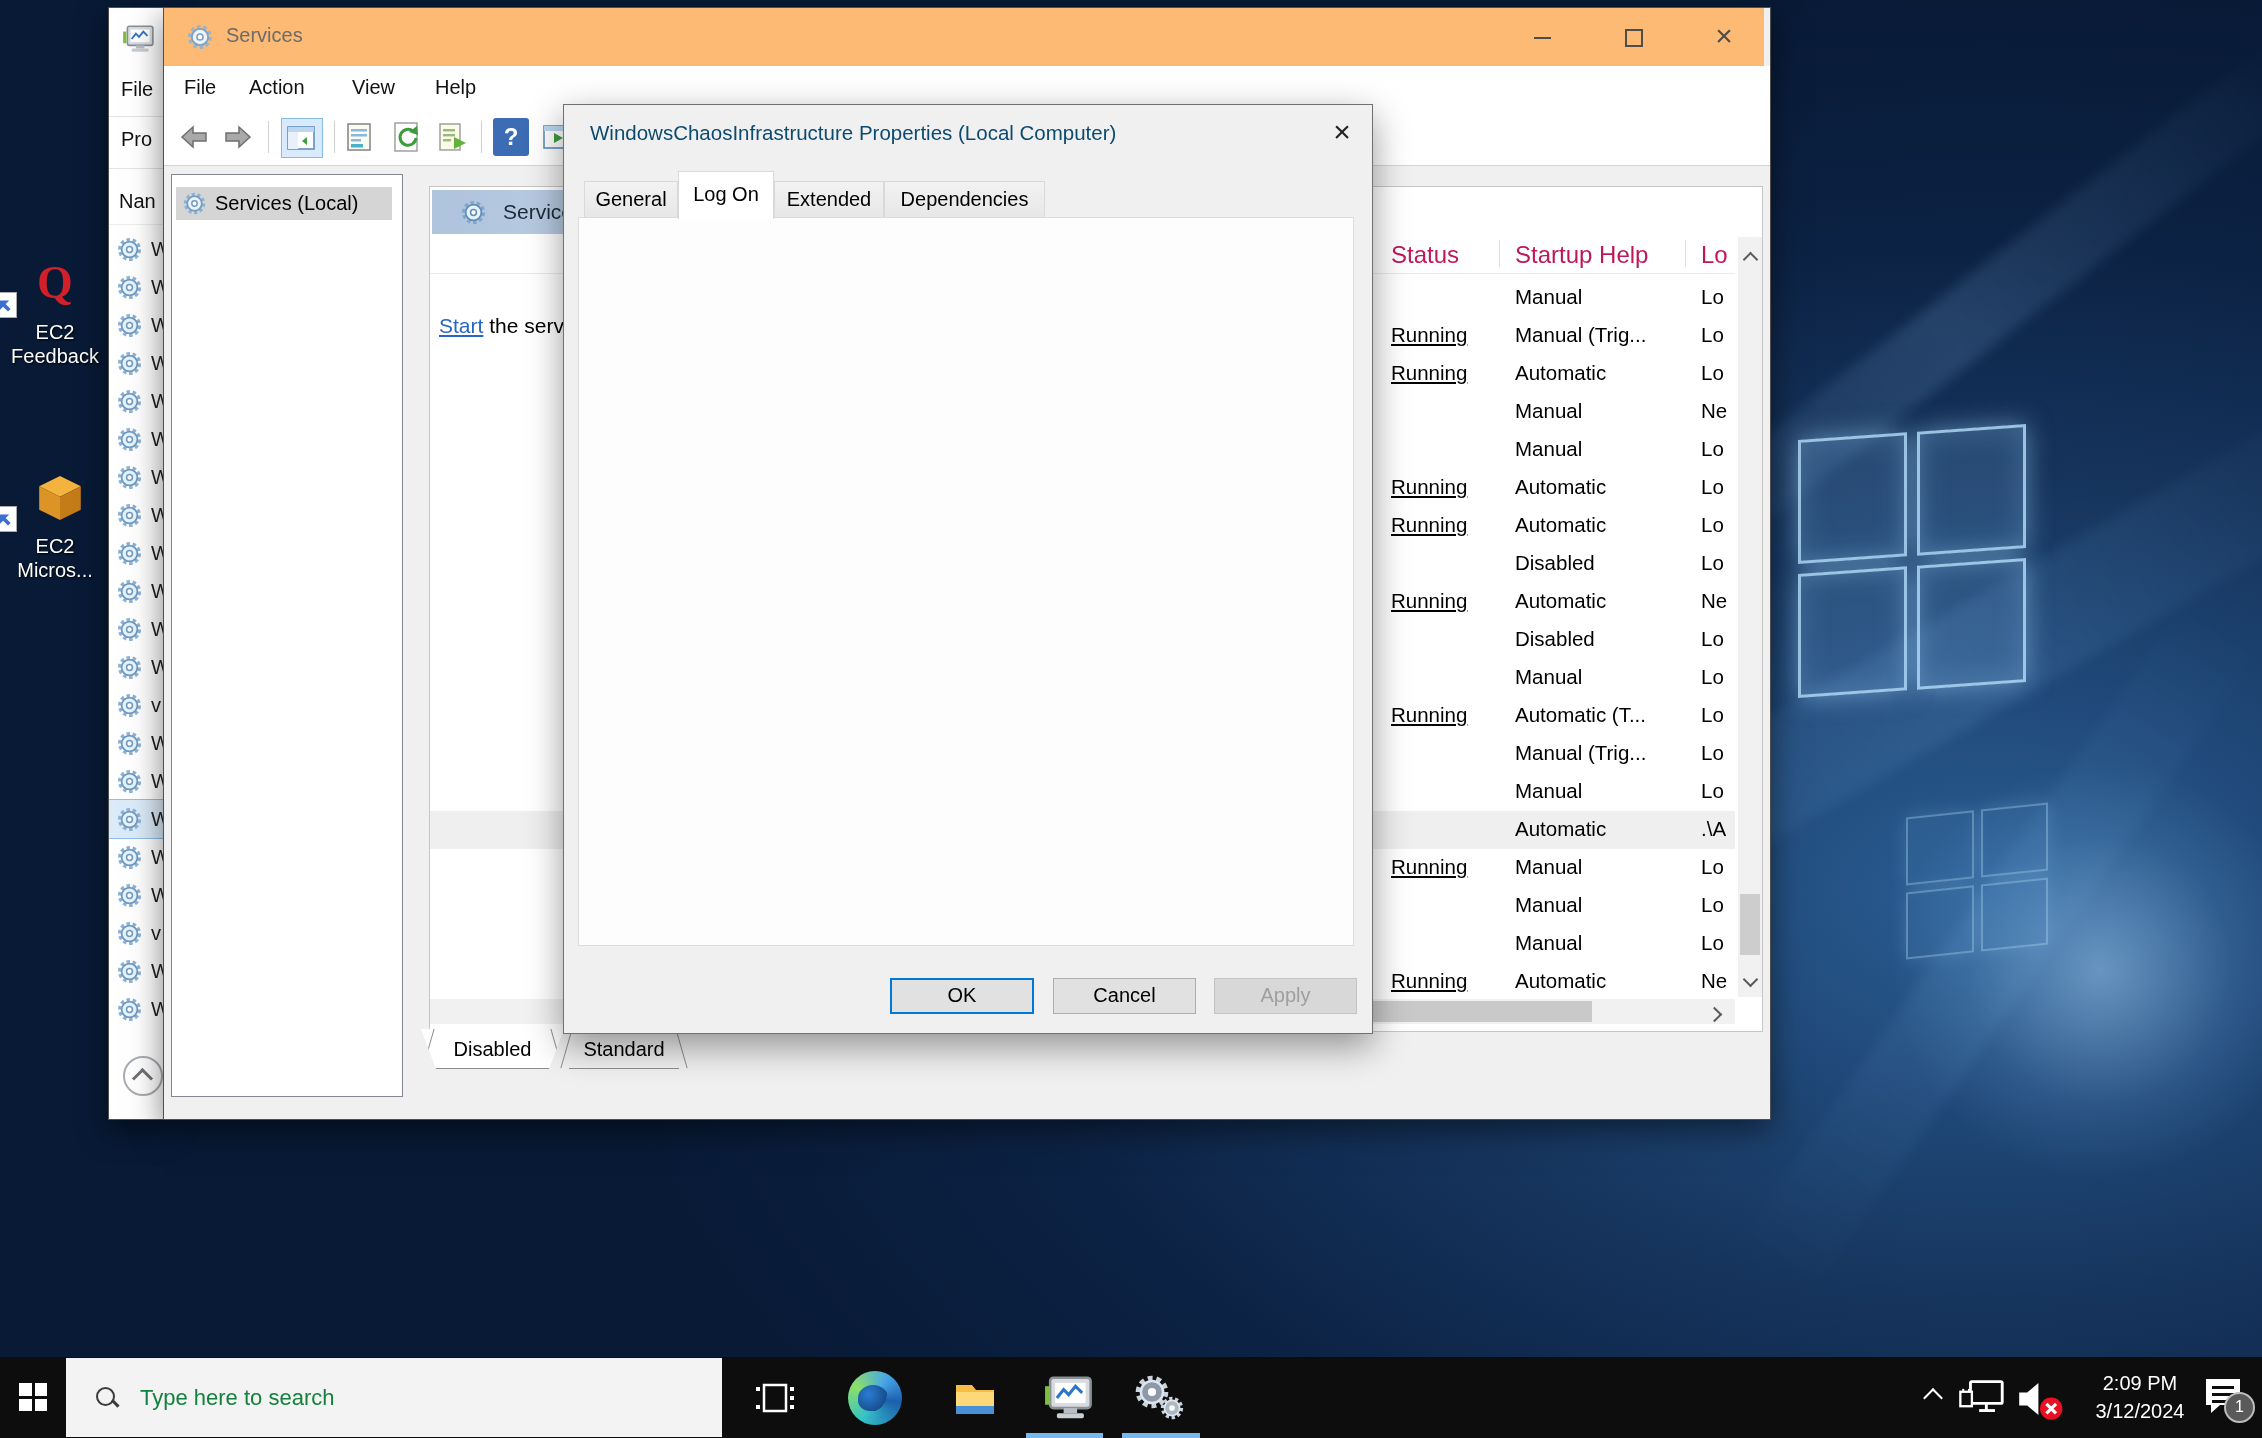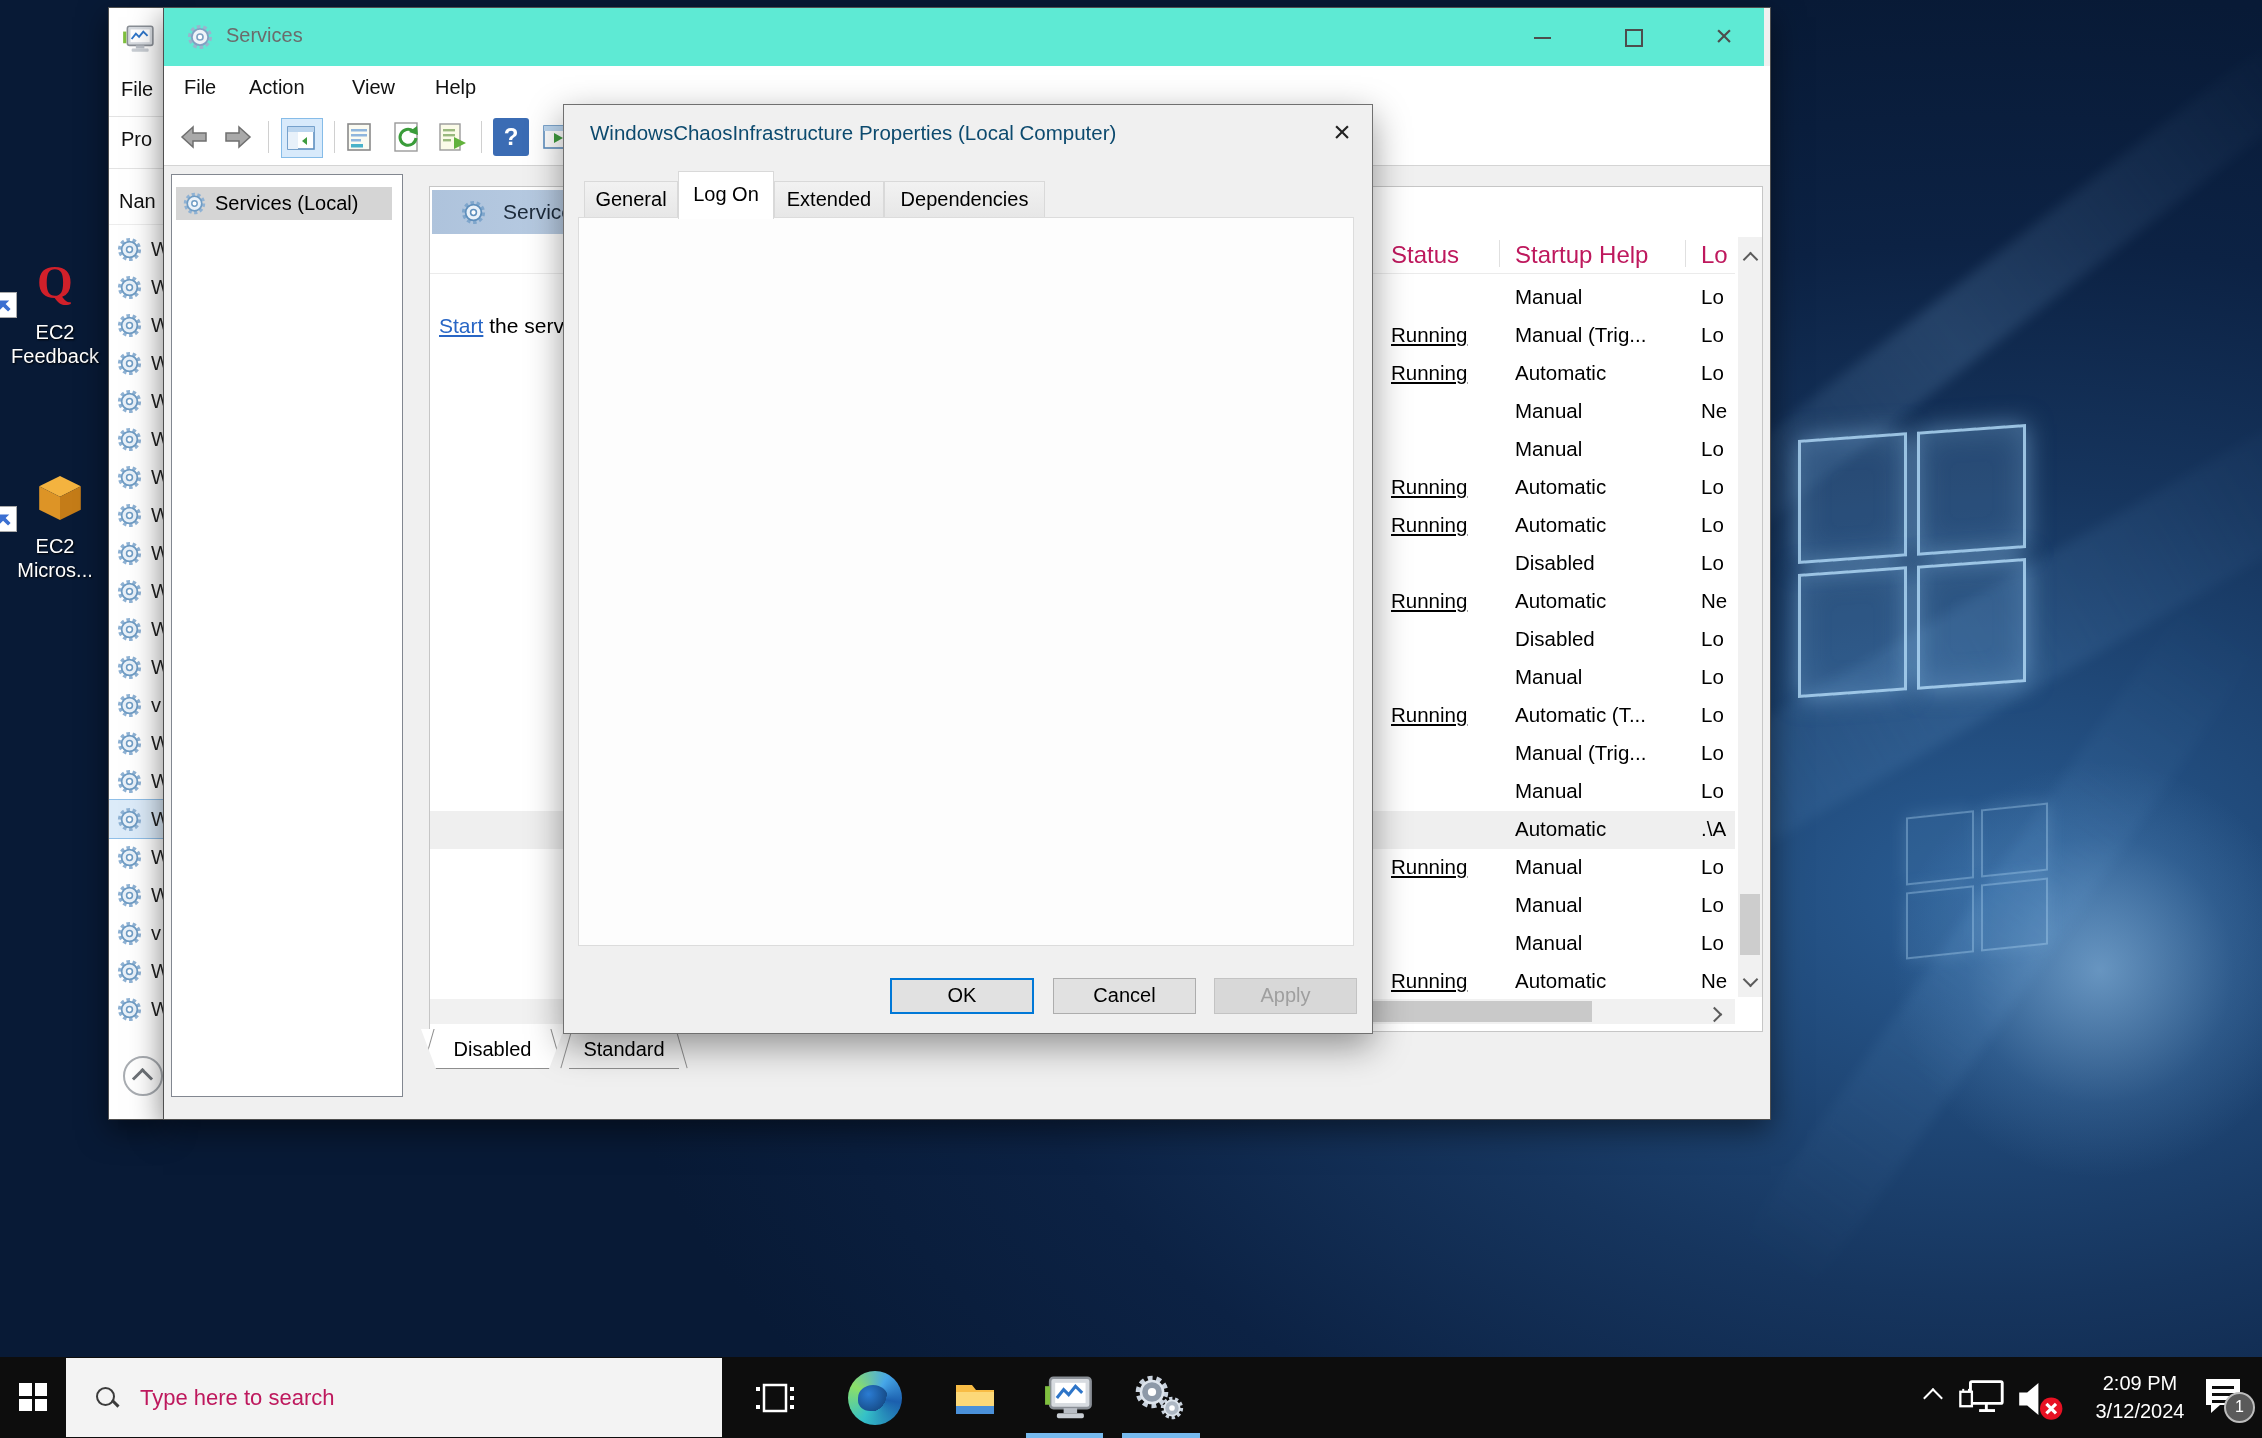--- a/index.html
+++ b/index.html
@@ -41,21 +41,21 @@
   #bgwin .rows{position:absolute;left:0;top:222px;width:55px;}
   #bgwin .brow{height:38px;display:flex;align-items:center;padding-left:7px;white-space:nowrap;font-size:20px;color:#222;}
   #bgwin .brow.selected{background:#dcebf9;outline:1px solid #90bfe8;}
   #bgwin .brow .gear-svg{width:27px;height:27px;margin-right:8px;flex:none;}
   #bgwin .uparrow-circle{position:absolute;left:14px;top:1048px;width:36px;height:36px;border-radius:50%;
          border:2px solid #a9adb2;color:#6d7277;}
   .chev{display:inline-block;width:12px;height:12px;border-left:3px solid currentColor;border-top:3px solid currentColor;}
   .chev.up{transform:translate(10px,13px) rotate(45deg);}
   
   #svcwin{left:163px;top:7px;width:1606px;height:1111px;z-index:20;background:#f0f0f0;}
-  #svcwin .titlebar{position:absolute;left:0;top:0;right:6px;height:58px;background:#5eead4;}
+  #svcwin .titlebar{position:absolute;left:0;top:0;right:6px;height:58px;background:#fdba74;}
   #svcwin .titlebar .appicon{position:absolute;left:22px;top:15px;width:28px;height:28px;}
   #svcwin .titlebar .title{position:absolute;left:62px;top:16px;font-size:20px;color:#6b6b6b;}
   .capbtn{position:absolute;top:0;width:66px;height:58px;color:#4d4d4d;text-align:center;}
   .capbtn.min::after{content:"";position:absolute;left:25px;top:29px;width:17px;height:2px;background:#4d4d4d;}
   .capbtn.max::after{content:"";position:absolute;left:25px;top:21px;width:14px;height:14px;border:2px solid #4d4d4d;}
   .capbtn.close{font-size:30px;line-height:56px;font-weight:300;}
   #svcwin .menubar{position:absolute;left:0;top:58px;right:0;height:43px;background:#fff;border-bottom:1px solid #ececec;}
   #svcwin .menubar span{position:absolute;top:0;line-height:43px;font-size:20px;color:#111;}
   #svcwin .toolbar{position:absolute;left:0;top:101px;right:0;height:56px;background:#fff;border-bottom:1px solid #d4d4d4;}
   .tbi{position:absolute;top:9px;width:36px;height:38px;}
@@ -128,21 +128,21 @@
   
   #taskbar{position:absolute;left:0;top:1357px;width:2262px;height:81px;background:#0d0d0d;z-index:40;}
   .startbtn{position:absolute;left:0;top:0;width:66px;height:81px;}
   .startlogo{position:absolute;left:19px;top:26px;width:28px;height:28px;display:grid;grid-template-columns:1fr 1fr;
              grid-template-rows:1fr 1fr;gap:3px;}
   .startlogo div{background:#fff;}
   .searchbox{position:absolute;left:66px;top:1px;width:656px;height:79px;background:#f3f3f3;display:flex;align-items:center;}
   .mag{position:relative;width:22px;height:22px;margin-left:30px;flex:none;}
   .mag::before{content:"";position:absolute;left:0;top:0;width:15px;height:15px;border:2.5px solid #3b3b3b;border-radius:50%;}
   .mag::after{content:"";position:absolute;left:15px;top:15px;width:9px;height:2.5px;background:#3b3b3b;transform:rotate(45deg);}
-  .searchbox .ph{margin-left:22px;font-size:22px;color:#be185d;}
+  .searchbox .ph{margin-left:22px;font-size:22px;color:#15803d;}
   .tbicon{position:absolute;top:14px;width:54px;height:54px;}
   .underline{position:absolute;bottom:0;height:5px;background:#76b9ed;}
   .tray{position:absolute;top:0;height:81px;color:#fff;}
   .clock{position:absolute;left:2085px;top:12px;width:110px;text-align:center;color:#fff;font-size:20px;line-height:28px;}
   .badge1{position:absolute;left:2224px;top:1392px;width:27px;height:27px;border-radius:50%;background:#5a5a5a;
           border:2px solid #bdbdbd;color:#fff;font-size:16px;text-align:center;line-height:26px;z-index:41;}
   .gear-svg{display:block;}
 </style>
 </head>
 <body>

